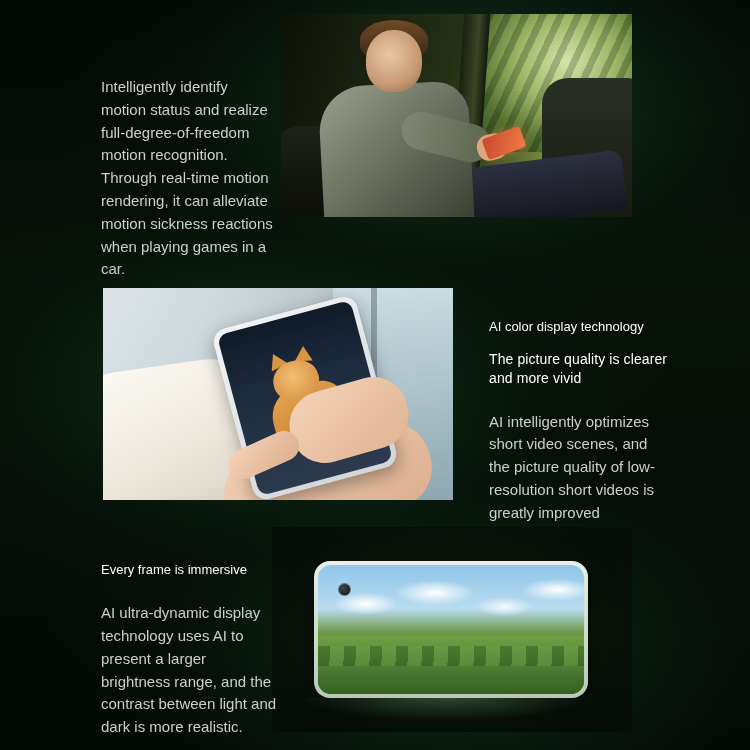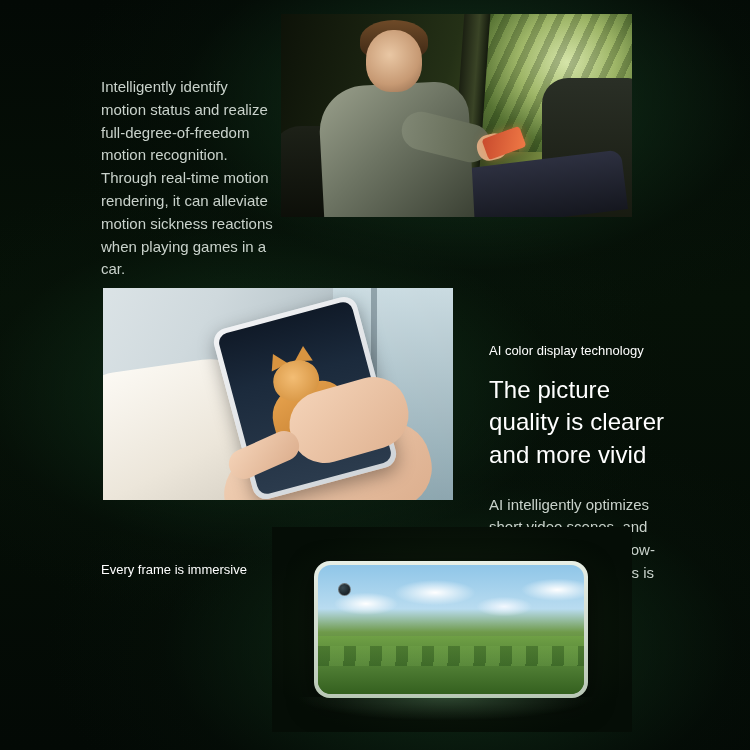--- a/index.html
+++ b/index.html
@@ -28,31 +28,30 @@
   
   .headline {
     color: #ffffff;
     font-size: 17.5px;
     line-height: 1.42;
     font-weight: 400;
     letter-spacing: 0.1px;
   }
   .headline-bold {
     color: #ffffff;
-    font-size: 24px;
+    font-size: 14px;
     line-height: 1.34;
     font-weight: 400;
     letter-spacing: 0.1px;
   }
   .subhead {
     color: #ffffff;
     font-size: 13px;
     line-height: 1.4;
     font-weight: 400;
-    margin-top: 24px;
   }
   .body-text {
     color: #c9d2cb;
     font-size: 15px;
     line-height: 1.52;
     font-weight: 400;
   }
 
   
   .sec1-img {
@@ -339,15 +338,16 @@
           <div class="dev-field"></div>
           <div class="dev-cam"></div>
         </div>
       </div>
       <div class="dev-glow"></div>
     </div>
   </div>
 
   <div class="sec3-text">
     <div class="subhead">Every frame is immersive</div>
+    <div class="body-text">AI ultra-dynamic display technology uses AI to present a larger brightness range, and the contrast between light and dark is more realistic.</div>
   </div>
 
 </div>
 
 </body></html>

